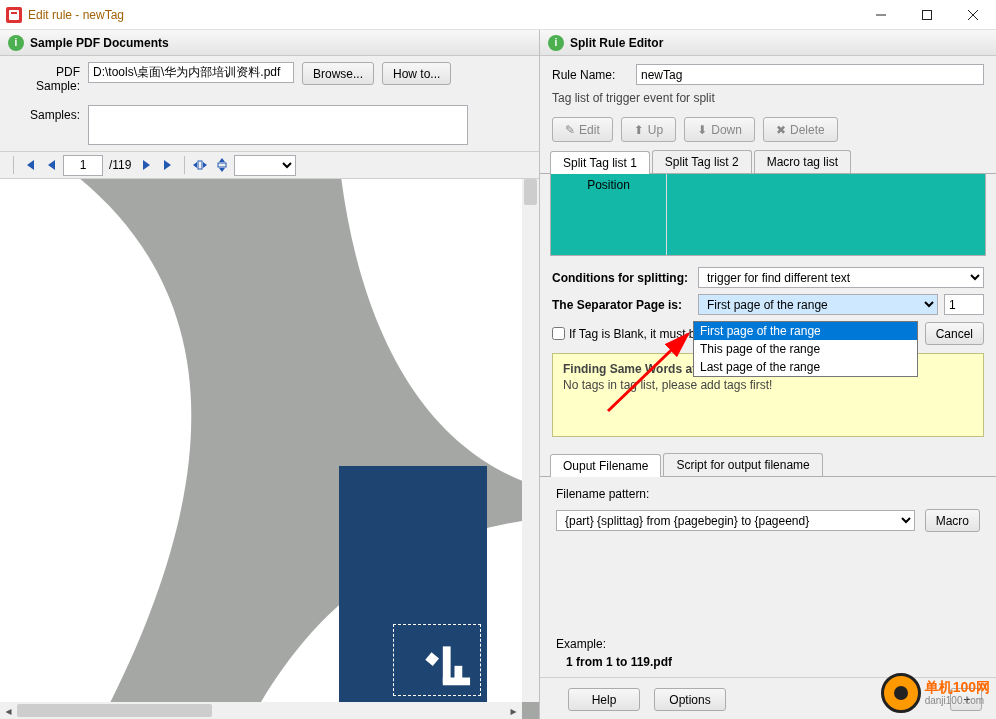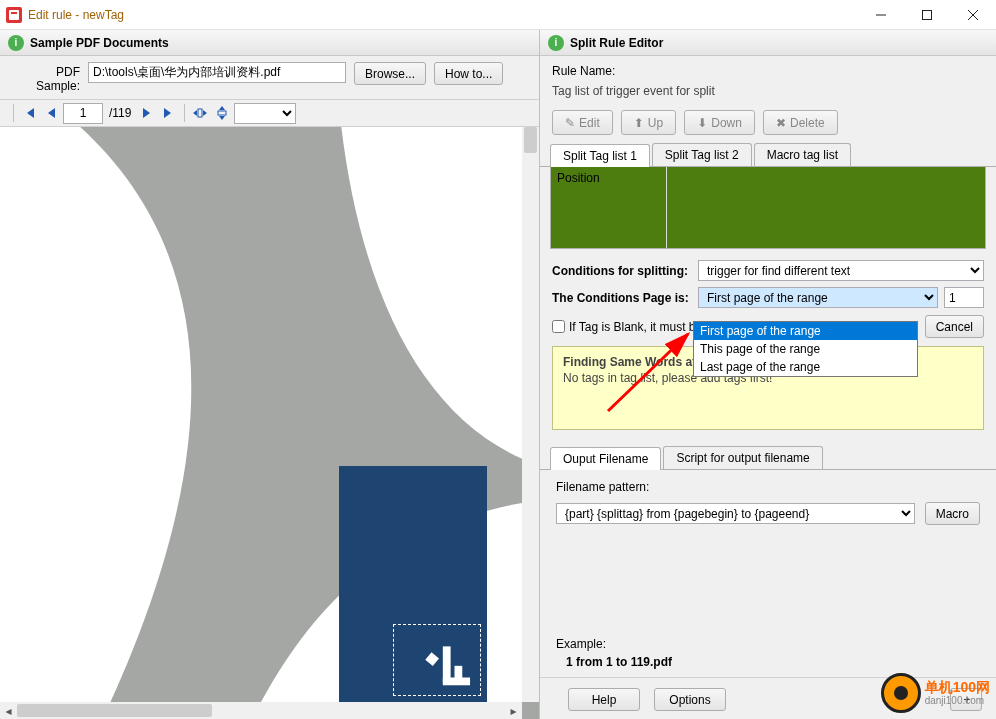--- a/index.html
+++ b/index.html
@@ -49,21 +49,21 @@
 .rform .row label { width: 80px; }
 .taglistlabel { color: #444; margin-top: 2px; }
 
 .btnrow { display: flex; gap: 8px; padding: 4px 12px; }
 .iconbtn { height: 25px; border: 1px solid #b0b0b0; background: linear-gradient(#f7f7f7,#e4e4e4); border-radius: 3px; padding: 0 12px; color: #888; display: flex; align-items: center; gap: 4px; font-size: 12px; }
 
 .tabs { display: flex; padding: 4px 10px 0 10px; border-bottom: 1px solid #b0b0b0; gap: 2px; }
 .tab { padding: 4px 12px; border: 1px solid #b0b0b0; border-bottom: none; background: #f0f0f0; border-radius: 3px 3px 0 0; cursor: pointer; }
 .tab.active { background: #fff; position: relative; top: 1px; }
 
-.taglist { margin: 0 10px 8px 10px; height: 82px; background: #4d7c0f; border: 1px solid #b0b0b0; border-top: none; display: flex; }
+.taglist { margin: 0 10px 8px 10px; height: 82px; background: #14b8a6; border: 1px solid #b0b0b0; border-top: none; display: flex; text-align: center; }
 .taglist .col1 { width: 116px; border-right: 1px solid #ddd; padding: 4px 6px; }
 .taglist .col2 { flex: 1; padding: 4px 6px; }
 
 .condrow { display: flex; align-items: center; gap: 6px; padding: 3px 12px; }
 .condrow .lbl { font-weight: bold; width: 140px; }
 .condrow select { flex: 1; }
 .condrow input.num { width: 40px; }
 
 .blankrow { display: flex; align-items: center; padding: 4px 12px; gap: 4px; }
 
@@ -127,23 +127,27 @@
 </div>
 
 <div class="columns">
   <div class="leftcol">
     <div class="panelhdr">
       <div class="hdricon">i</div>
       <b>Sample PDF Documents</b>
     </div>
     <div class="formrow">
       <label>PDF Sample:</label>
-      <input type="text" style="width: 258px;" value="D:\tools\桌面\华为内部培训资料.pdf">
+      <input type="text" style="width: 206px;" value="D:\tools\桌面\华为内部培训资料.pdf">
       <button class="btn">Browse...</button>
       <button class="btn">How to...</button>
+    </div>
+    <div class="formrow">
+      <label>Samples:</label>
+      <div class="samplesbox"></div>
     </div>
     <div class="pager">
       <div class="sep"></div>
       <div class="navbtn">
           <svg width="12" height="12" viewBox="0 0 12 12">
             <path d="M2 1v10M11 1L4 6l7 5z" fill="#2159b3"></path>
           </svg>
         </div>
       <div class="navbtn">
           <svg width="10" height="12" viewBox="0 0 10 12">
@@ -210,20 +214,21 @@
   </div>
 
   <div class="rightcol">
     <div class="panelhdr">
       <div class="hdricon">i</div>
       <b>Split Rule Editor</b>
     </div>
     <div class="rform">
       <div class="row">
         <label>Rule Name:</label>
+        <input type="text" style="flex: 1 1 0%;" value="newTag">
       </div>
       <div class="taglistlabel">Tag list of trigger event for split</div>
     </div>
     <div class="btnrow">
       <button class="iconbtn" disabled="">
           <span>✎</span>
           <span>Edit</span>
         </button>
       <button class="iconbtn" disabled="">
           <span>⬆</span>
@@ -245,21 +250,21 @@
     </div>
     <div class="taglist">
       <div class="col1">Position</div>
     </div>
 
     <div class="condrow">
       <span class="lbl">Conditions for splitting:</span>
       <select><option>trigger for find different text</option></select>
     </div>
     <div class="condrow">
-      <span class="lbl">The Conditions Page is:</span>
+      <span class="lbl">The Separator Page is:</span>
       <select style="background:#cde8ff"><option>First page of the range</option></select>
       <input class="num" type="text" value="1" style="">
     </div>
     <div class="blankrow">
       <input type="checkbox" style="">
       <span>If Tag is Blank, it must be</span>
       <span style="flex:1"></span>
       <button class="btn">Cancel</button>
     </div>
     <div class="yellowbox">

